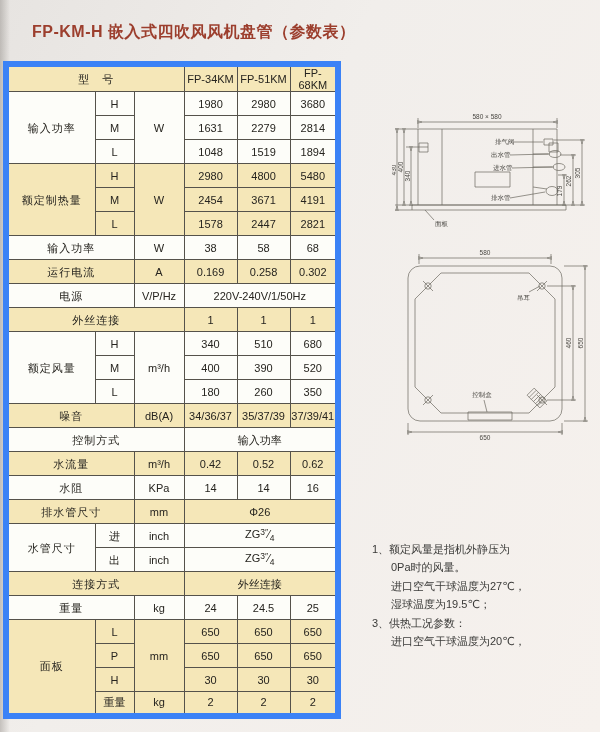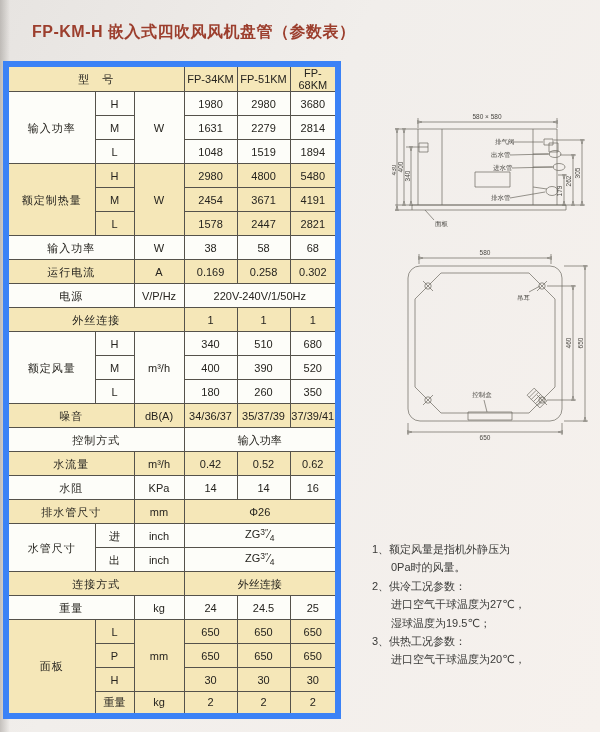--- a/index.html
+++ b/index.html
@@ -339,18 +339,17 @@
   <text x="90" y="194" text-anchor="middle">650</text>
   <text transform="rotate(-90 176 97)" x="176" y="97" text-anchor="middle">460</text>
   <text transform="rotate(-90 188 97)" x="188" y="97" text-anchor="middle">650</text>
   <text x="122" y="54">吊耳</text>
   <text x="87" y="151" text-anchor="middle">控制盒</text>
 </svg>
 
 <div class="notes">
   <div class="note-line">1、额定风量是指机外静压为</div>
   <div class="note-line ind">0Pa时的风量。</div>
-  <div class="note-line">2、供冷工况参数：</div>
   <div class="note-line ind">进口空气干球温度为27℃，</div>
   <div class="note-line ind">湿球温度为19.5℃；</div>
   <div class="note-line">3、供热工况参数：</div>
   <div class="note-line ind">进口空气干球温度为20℃，</div>
 </div>
 
 </body></html>

